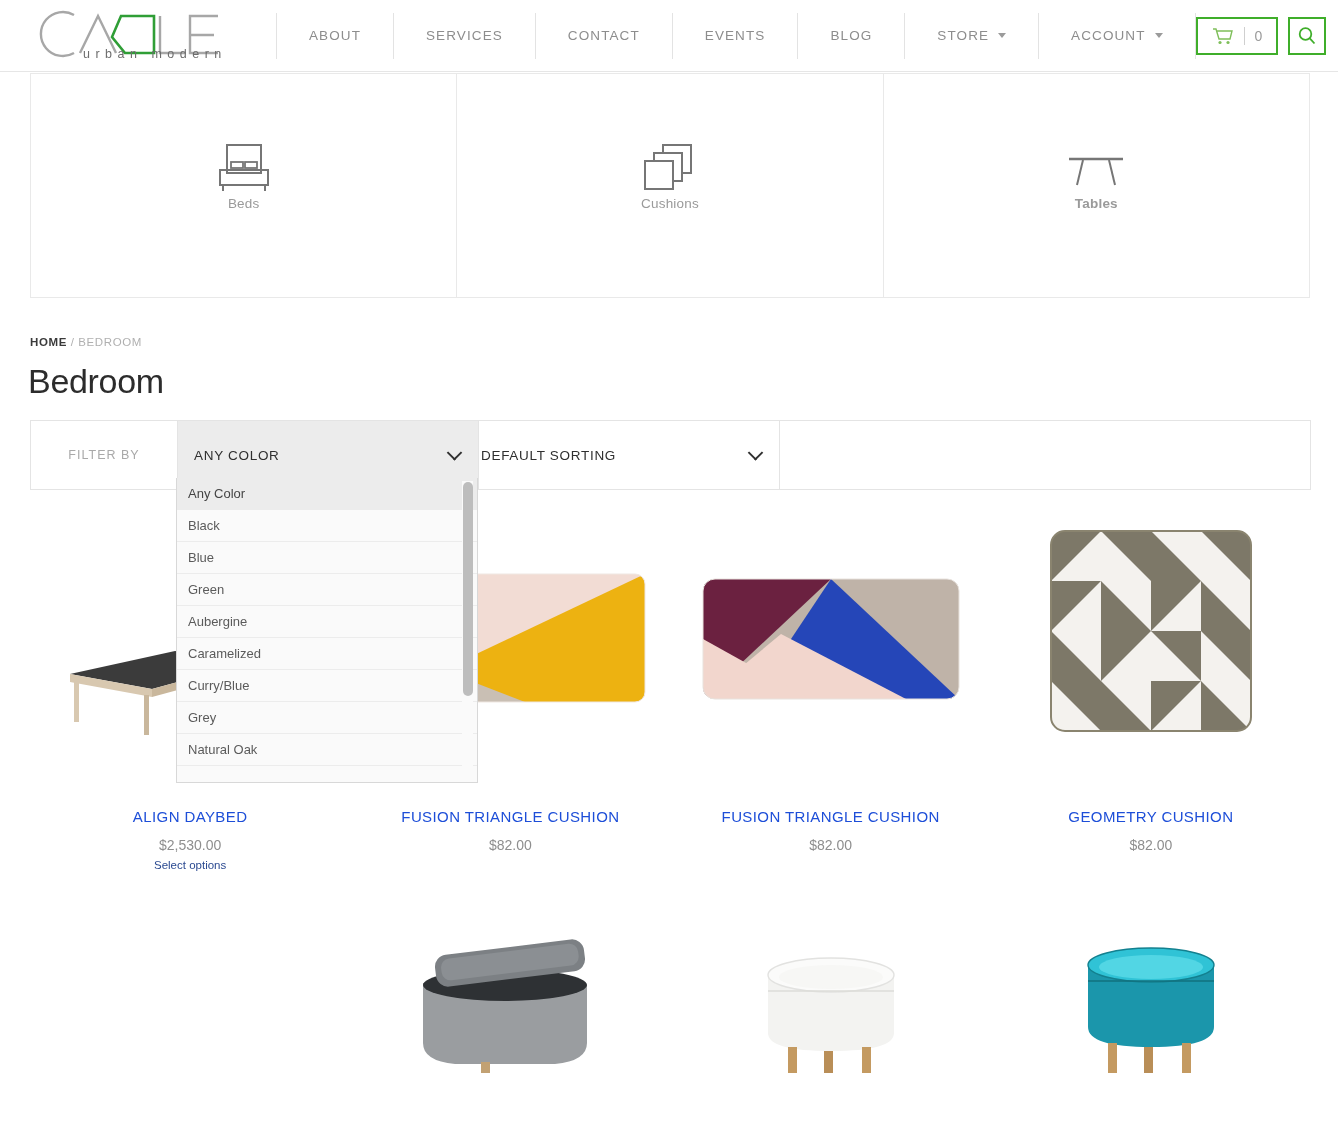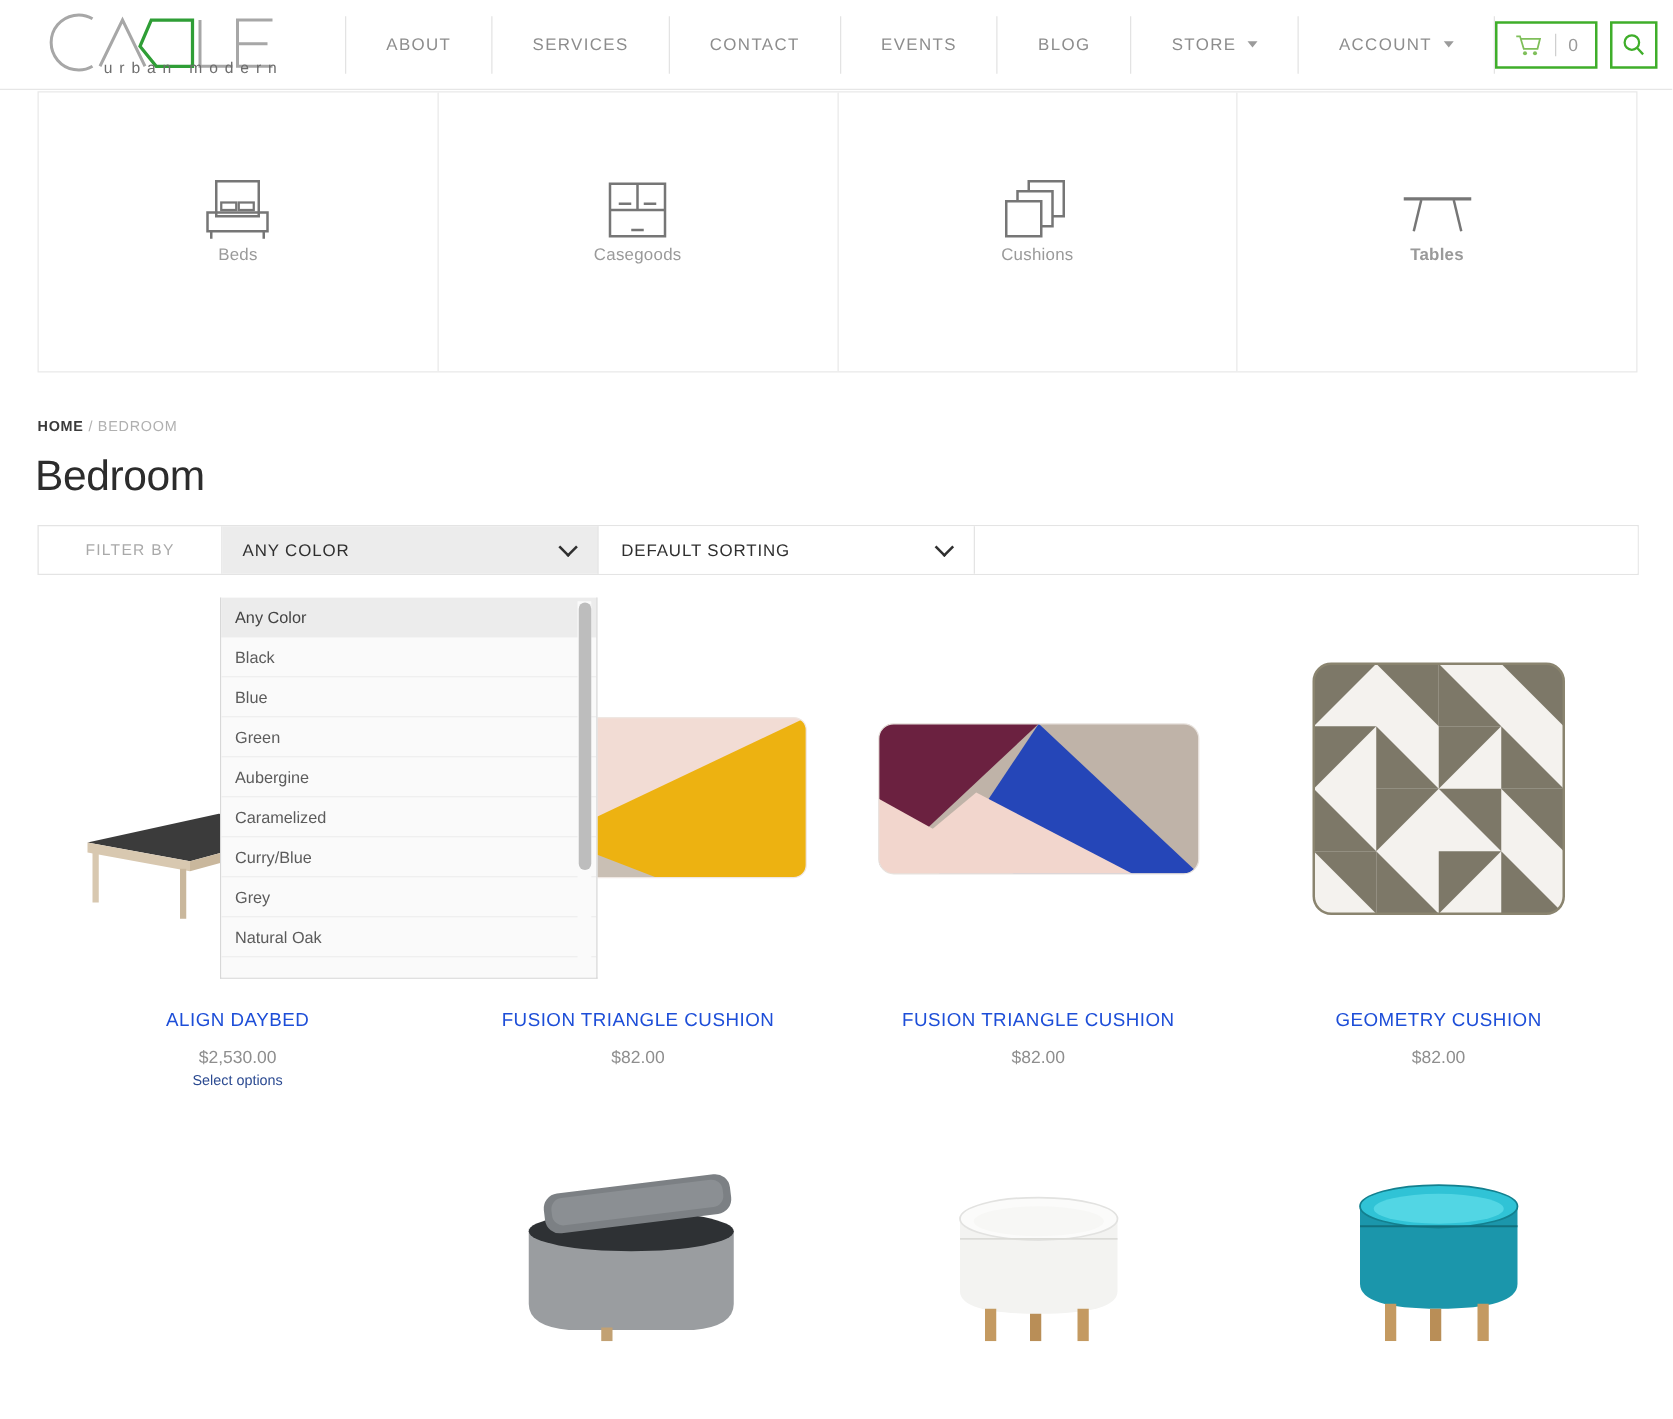--- a/index.html
+++ b/index.html
@@ -96,21 +96,21 @@
   .breadcrumb .crumb-cur { color: #b0b0b0; }
   .page-title {
     position: absolute; left: 28px; top: 362px;
     font-size: 34px; color: #2c2c2c; font-weight: normal;
     letter-spacing: -.3px;
   }
 
   
   .filter-bar {
     position: absolute; left: 30px; top: 420px;
-    width: 1281px; height: 40px;
+    width: 1281px; height: 70px;
     border: 1px solid #e4e4e4;
     display: flex; align-items: stretch;
   }
   .filter-label {
     width: 147px;
     display: flex; align-items: center; justify-content: center;
     font-size: 12.5px; letter-spacing: 1px; color: #a9a9a9;
     border-right: 1px solid #e4e4e4;
   }
   .filter-select {
@@ -120,21 +120,21 @@
     display: flex; align-items: center;
     padding: 0 18px 0 16px;
     font-size: 13.5px; letter-spacing: .7px; color: #2f2f2f;
     position: relative; cursor: pointer;
   }
   .sort-select {
     width: 301px;
     background: #fff;
     border-right: 1px solid #e4e4e4;
     display: flex; align-items: center;
-    padding: 0 18px 0 18px;
+    padding: 0 18px 0 2px;
     font-size: 13.5px; letter-spacing: .7px; color: #2f2f2f;
     position: relative; cursor: pointer;
   }
   .chev {
     position: absolute; right: 18px; top: 50%;
     width: 11px; height: 11px;
     border-right: 2px solid #2f2f2f;
     border-bottom: 2px solid #2f2f2f;
     transform: translateY(-70%) rotate(45deg);
   }
@@ -280,33 +280,20 @@
           <rect x="15" y="19" width="12" height="6" fill="none" stroke="#767676" stroke-width="1.8"></rect>
           <rect x="29" y="19" width="12" height="6" fill="none" stroke="#767676" stroke-width="1.8"></rect>
           <rect x="4" y="27" width="48" height="15" fill="none" stroke="#767676" stroke-width="2"></rect>
           <line x1="7" y1="42" x2="7" y2="48" stroke="#767676" stroke-width="2"></line>
           <line x1="49" y1="42" x2="49" y2="48" stroke="#767676" stroke-width="2"></line>
         </svg>
       </div>
       <div class="cat-label">Beds</div>
     </div>
 
-    <div class="cat-cell">
-      <div class="cat-icon">
-        <svg width="52" height="50" viewBox="0 0 52 50">
-          <rect x="4" y="4" width="44" height="42" fill="none" stroke="#767676" stroke-width="2"></rect>
-          <line x1="26" y1="4" x2="26" y2="25" stroke="#767676" stroke-width="2"></line>
-          <line x1="4" y1="25" x2="48" y2="25" stroke="#767676" stroke-width="2"></line>
-          <line x1="11" y1="20" x2="21" y2="20" stroke="#767676" stroke-width="2"></line>
-          <line x1="31" y1="20" x2="41" y2="20" stroke="#767676" stroke-width="2"></line>
-          <line x1="21" y1="41" x2="31" y2="41" stroke="#767676" stroke-width="2"></line>
-        </svg>
-      </div>
-      <div class="cat-label">Casegoods</div>
-    </div>
 
     <div class="cat-cell">
       <div class="cat-icon">
         <svg width="58" height="52" viewBox="0 0 58 52">
           <rect x="22" y="4" width="28" height="28" fill="none" stroke="#767676" stroke-width="2"></rect>
           <rect x="13" y="12" width="28" height="28" fill="none" stroke="#767676" stroke-width="2" style="fill:#fff"></rect>
           <rect x="4" y="20" width="28" height="28" fill="none" stroke="#767676" stroke-width="2" style="fill:#fff"></rect>
         </svg>
       </div>
       <div class="cat-label">Cushions</div>

